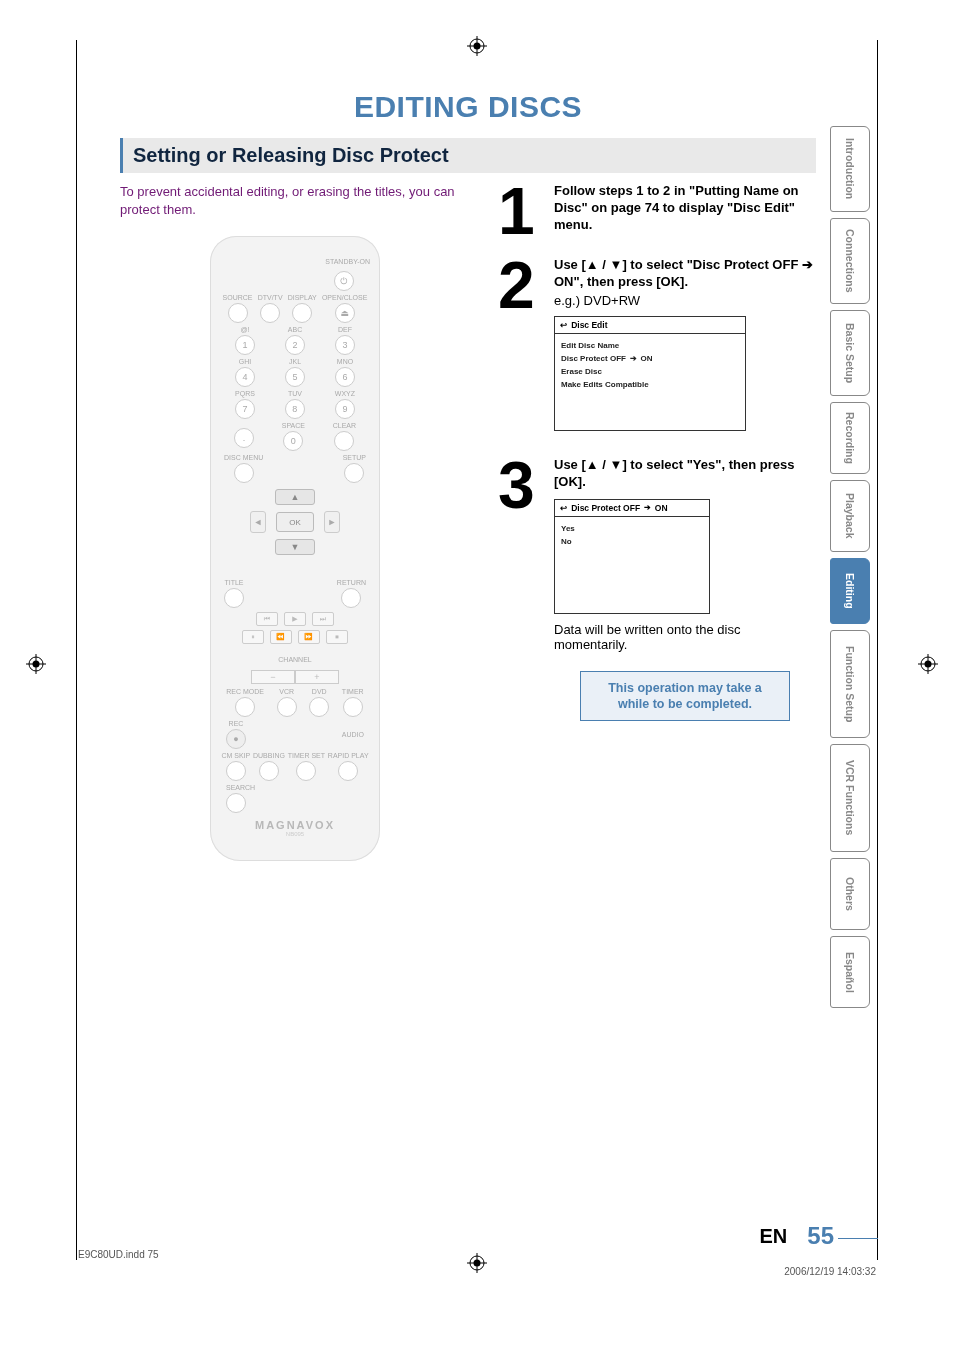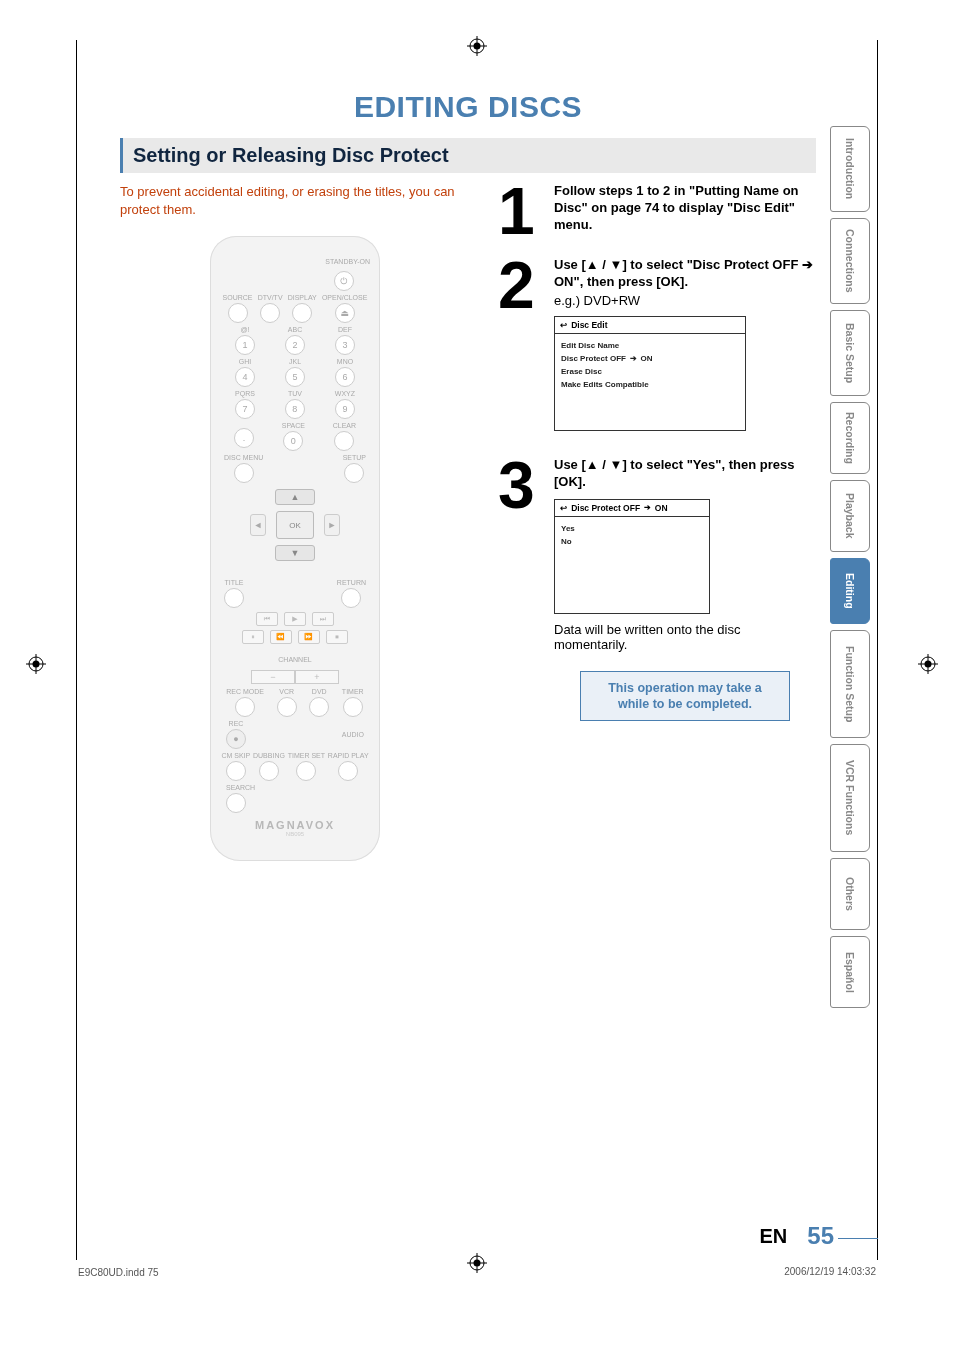--- a/index.html
+++ b/index.html
@@ -10,32 +10,32 @@
   .reg-bottom { position: absolute; bottom: 78px; left: 50%; transform: translateX(-50%); width: 20px; height: 20px; }
   .reg svg { display: block; }
   .frame-v1 { position: absolute; top: 40px; left: 76px; width: 1px; height: 1220px; background: #000; }
   .frame-v2 { position: absolute; top: 40px; right: 76px; width: 1px; height: 1220px; background: #000; }
   .page { position: absolute; top: 90px; left: 120px; width: 696px; }
   .title { text-align: center; font-size: 30px; font-weight: bold; color: #4a7fb0; margin-bottom: 14px; letter-spacing: 0.5px; }
   .section-bar { background: #e9e9e9; border-left: 3px solid #4a7fb0; padding: 6px 10px; font-weight: bold; font-size: 20px; color: #10253f; margin-bottom: 10px; }
   .cols { display: flex; gap: 28px; }
   .left { width: 350px; }
   .right { width: 318px; }
-  .intro { font-size: 13px; color: #c2410c; margin-bottom: 18px; line-height: 1.35; }
+  .intro { font-size: 13px; color: #701a75; margin-bottom: 18px; line-height: 1.35; }
   .remote { border-radius: 26px 26px 30px 30px; background: #f3f3f3; width: 170px; margin: 0 auto; padding: 14px 10px 24px 10px; position: relative; box-shadow: inset 0 0 0 1px #ddd; }
   .rlabel { font-size: 7px; color: #aaa; text-align: center; }
   .remote-row { display: flex; justify-content: space-around; align-items: center; margin: 3px 0; }
   .rbtn { width: 20px; height: 20px; border-radius: 50%; background: #fff; border: 1.5px solid #ccc; display:flex; align-items:center; justify-content:center; font-size:9px; color:#aaa; }
   .rbtn.dark { background: #eee; }
   .remote-group { display:flex; flex-direction:column; align-items:center; gap:2px; }
   .navpad { width: 130px; margin: 6px auto; position: relative; height: 84px; }
   .np-up, .np-down { width: 40px; height: 16px; border-radius: 3px; background: #e6e6e6; border: 1px solid #bbb; margin: 0 auto; display:flex; align-items:center;justify-content:center;font-size:9px;color:#888; }
   .np-row { display:flex; justify-content:center; align-items:center; gap:10px; margin:6px 0; }
   .np-lr { width:16px;height:22px;border-radius:3px;background:#f0f0f0;border:1px solid #ccc; display:flex;align-items:center;justify-content:center;font-size:9px;color:#aaa; }
-  .np-ok { width:38px;height:28px;border-radius:3px;background:#eee;border:1px solid #bbb;font-size:8px;color:#888;display:flex;align-items:center;justify-content:center; }
+  .np-ok { width:38px;height:20px;border-radius:3px;background:#eee;border:1px solid #bbb;font-size:8px;color:#888;display:flex;align-items:center;justify-content:center; }
   .transport { display:flex; justify-content:center; gap:6px; margin:4px 0; }
   .tbtn { width:22px;height:14px;border-radius:2px;background:#f7f7f7;border:1px solid #ccc; font-size:7px;color:#bbb;display:flex;align-items:center;justify-content:center; }
   .channel { display:flex; justify-content:center; margin:4px 0; }
   .chbtn { width:44px; height:14px; background:#f7f7f7; border:1px solid #ccc; font-size:9px;color:#bbb;display:flex;align-items:center;justify-content:center; }
   .brand { text-align:center; font-size:11px; letter-spacing:2px; color:#b8b8b8; font-weight:bold; margin-top:6px; }
   .brand-sub { text-align:center; font-size:6px; color:#ccc; }
 
   .step { display: flex; gap: 10px; margin-bottom: 18px; }
   .step-num { font-size: 66px; font-weight: 900; line-height: 0.85; color: #000; min-width: 46px; font-family: "Arial Black", Arial, sans-serif; }
   .step-body { flex: 1; font-size: 13px; }
@@ -54,21 +54,21 @@
   .tab { height:86px; border:1px solid #888; border-radius:3px 6px 6px 3px; display:flex; align-items:center; justify-content:center; writing-mode:vertical-rl; font-size:10.5px; font-weight:bold; color:#888; background:#fff; }
   .tab.tight { height:72px; }
   .tab.active { background:#4a7fb0; color:#fff; border-color:#4a7fb0; height:66px; }
   .tab.long { height:108px; }
 
   .page-footer { position:absolute; top: 1222px; right: 120px; display:flex; align-items:center; gap:20px; }
   .lang { font-size:20px; font-weight:900; color:#000; }
   .pnum { font-size:24px; font-weight:900; color:#4a7fb0; }
   .footer-line { position:absolute; height:1px; background:#4a7fb0; width:40px; top:16px; right:-44px; }
 
-  .crop-info { position:absolute; bottom: 73px; left: 78px; font-size:10px; color:#555; }
+  .crop-info { position:absolute; bottom: 91px; left: 78px; font-size:10px; color:#555; }
   .crop-time { position:absolute; bottom: 74px; right: 78px; font-size:10px; color:#555; }
 </style>
 </head>
 <body>
 
 <div class="reg reg-top">
     <svg viewBox="0 0 20 20">
       <circle cx="10" cy="10" r="7" fill="none" stroke="#000" stroke-width="1"></circle>
       <line x1="10" y1="0" x2="10" y2="20" stroke="#000" stroke-width="1"></line>
       <line x1="0" y1="10" x2="20" y2="10" stroke="#000" stroke-width="1"></line>

